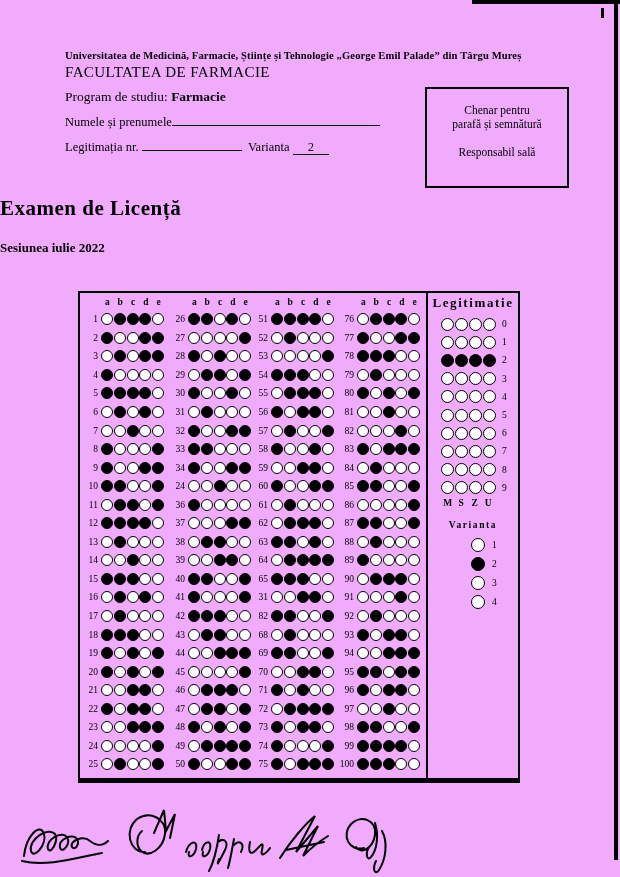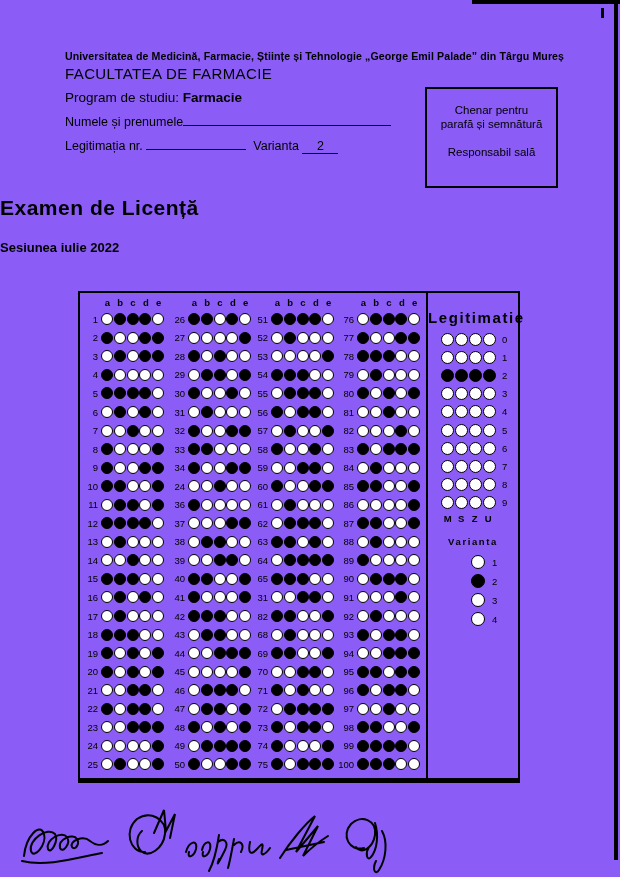--- a/index.html
+++ b/index.html
@@ -1,36 +1,36 @@
 <!DOCTYPE html>
 <html><head>
 <meta charset="utf-8">
 <style>
   html,body{margin:0;padding:0;background:#888;}
-  .page{position:relative;width:620px;height:877px;background:#8b5cf6;overflow:hidden;
-        font-family:Liberation Sans, sans-serif;color:#000;}
+  .page{position:relative;width:620px;height:877px;background:#f0abfc;overflow:hidden;
+        font-family:Liberation Serif, serif;color:#000;}
   
   .scan-bar-top{position:absolute;left:472px;top:0;width:148px;height:4px;background:#000;}
   .scan-bar-right{position:absolute;left:614px;top:0;width:4px;height:860px;background:#000;}
   .scan-tick{position:absolute;left:601px;top:8px;width:3px;height:10px;background:#000;}
 
   
   .hdr{position:absolute;left:65px;top:50px;width:460px;}
   .uni-line{font-weight:bold;font-size:10.6px;letter-spacing:0.1px;white-space:nowrap;}
   .faculty{font-size:15px;margin-top:3px;letter-spacing:0.4px;}
   .program{font-size:13.5px;margin-top:8px;}
   .program b{font-weight:bold;}
   .field-line{font-size:12.5px;margin-top:9px;}
   .uline{display:inline-block;border-bottom:1.6px solid #000;height:11px;vertical-align:baseline;}
   .uline.name{width:208px;}
   .uline.idnr{width:100px;}
   .uline.variant{width:36px;text-align:center;font-size:12.5px;height:14px;}
 
   
-  .stamp-box{position:absolute;left:425px;top:87px;width:133px;height:101px;border:2px solid #000;
+  .stamp-box{position:absolute;left:425px;top:87px;width:144px;height:101px;border:2px solid #000;
              text-align:center;font-size:11.5px;line-height:14px;box-sizing:border-box;padding-top:14px;}
   .stamp-box .l3{margin-top:14px;}
 
   
   .title{position:absolute;left:0;top:196px;width:616px;
          font-size:21px;font-weight:bold;letter-spacing:0.5px;}
   .subtitle{position:absolute;left:0;top:240px;width:604px;
             font-size:13px;font-weight:bold;}
 
   
@@ -41,21 +41,21 @@
   .block-head{display:flex;margin-left:21px;height:13px;}
   .opt-letter{width:12.8px;text-align:center;font-size:9.5px;font-weight:bold;}
   .q-row{display:flex;align-items:center;height:18.55px;}
   .q-num{width:18px;text-align:right;margin-right:3px;font-size:9.5px;}
   .bubble{width:10px;height:10px;border:1.5px solid #000;border-radius:50%;
           margin-right:0.8px;box-sizing:content-box;background:#fff;}
   .bubble.filled{background:#000;}
 
   
   .legit-panel{position:absolute;top:0;bottom:0;right:0;width:90px;border-left:2px solid #000;}
-  .legit-title{margin-top:16px;text-align:center;font-size:15px;font-weight:bold;letter-spacing:1.6px;}
+  .legit-title{margin-top:2px;text-align:center;font-size:13px;font-weight:bold;letter-spacing:1.6px;}
   .legit-rows{margin-top:4px;}
   .legit-row{display:flex;align-items:center;height:18.2px;padding-left:13px;}
   .legit-row .bubble{width:11px;height:11px;margin-right:1px;}
   .legit-digit{margin-left:5px;font-size:9.5px;}
   .mszu{display:flex;padding-left:13px;margin-top:1px;}
   .mszu span{width:13.5px;text-align:center;font-size:9.5px;font-weight:bold;}
   .var-title{margin-top:12px;text-align:center;font-size:9.5px;font-weight:bold;letter-spacing:1.6px;}
   .var-rows{margin-top:6px;}
   .var-row{display:flex;align-items:center;justify-content:flex-end;height:19px;padding-right:18px;}
   .var-row .bubble{width:12px;height:12px;}

